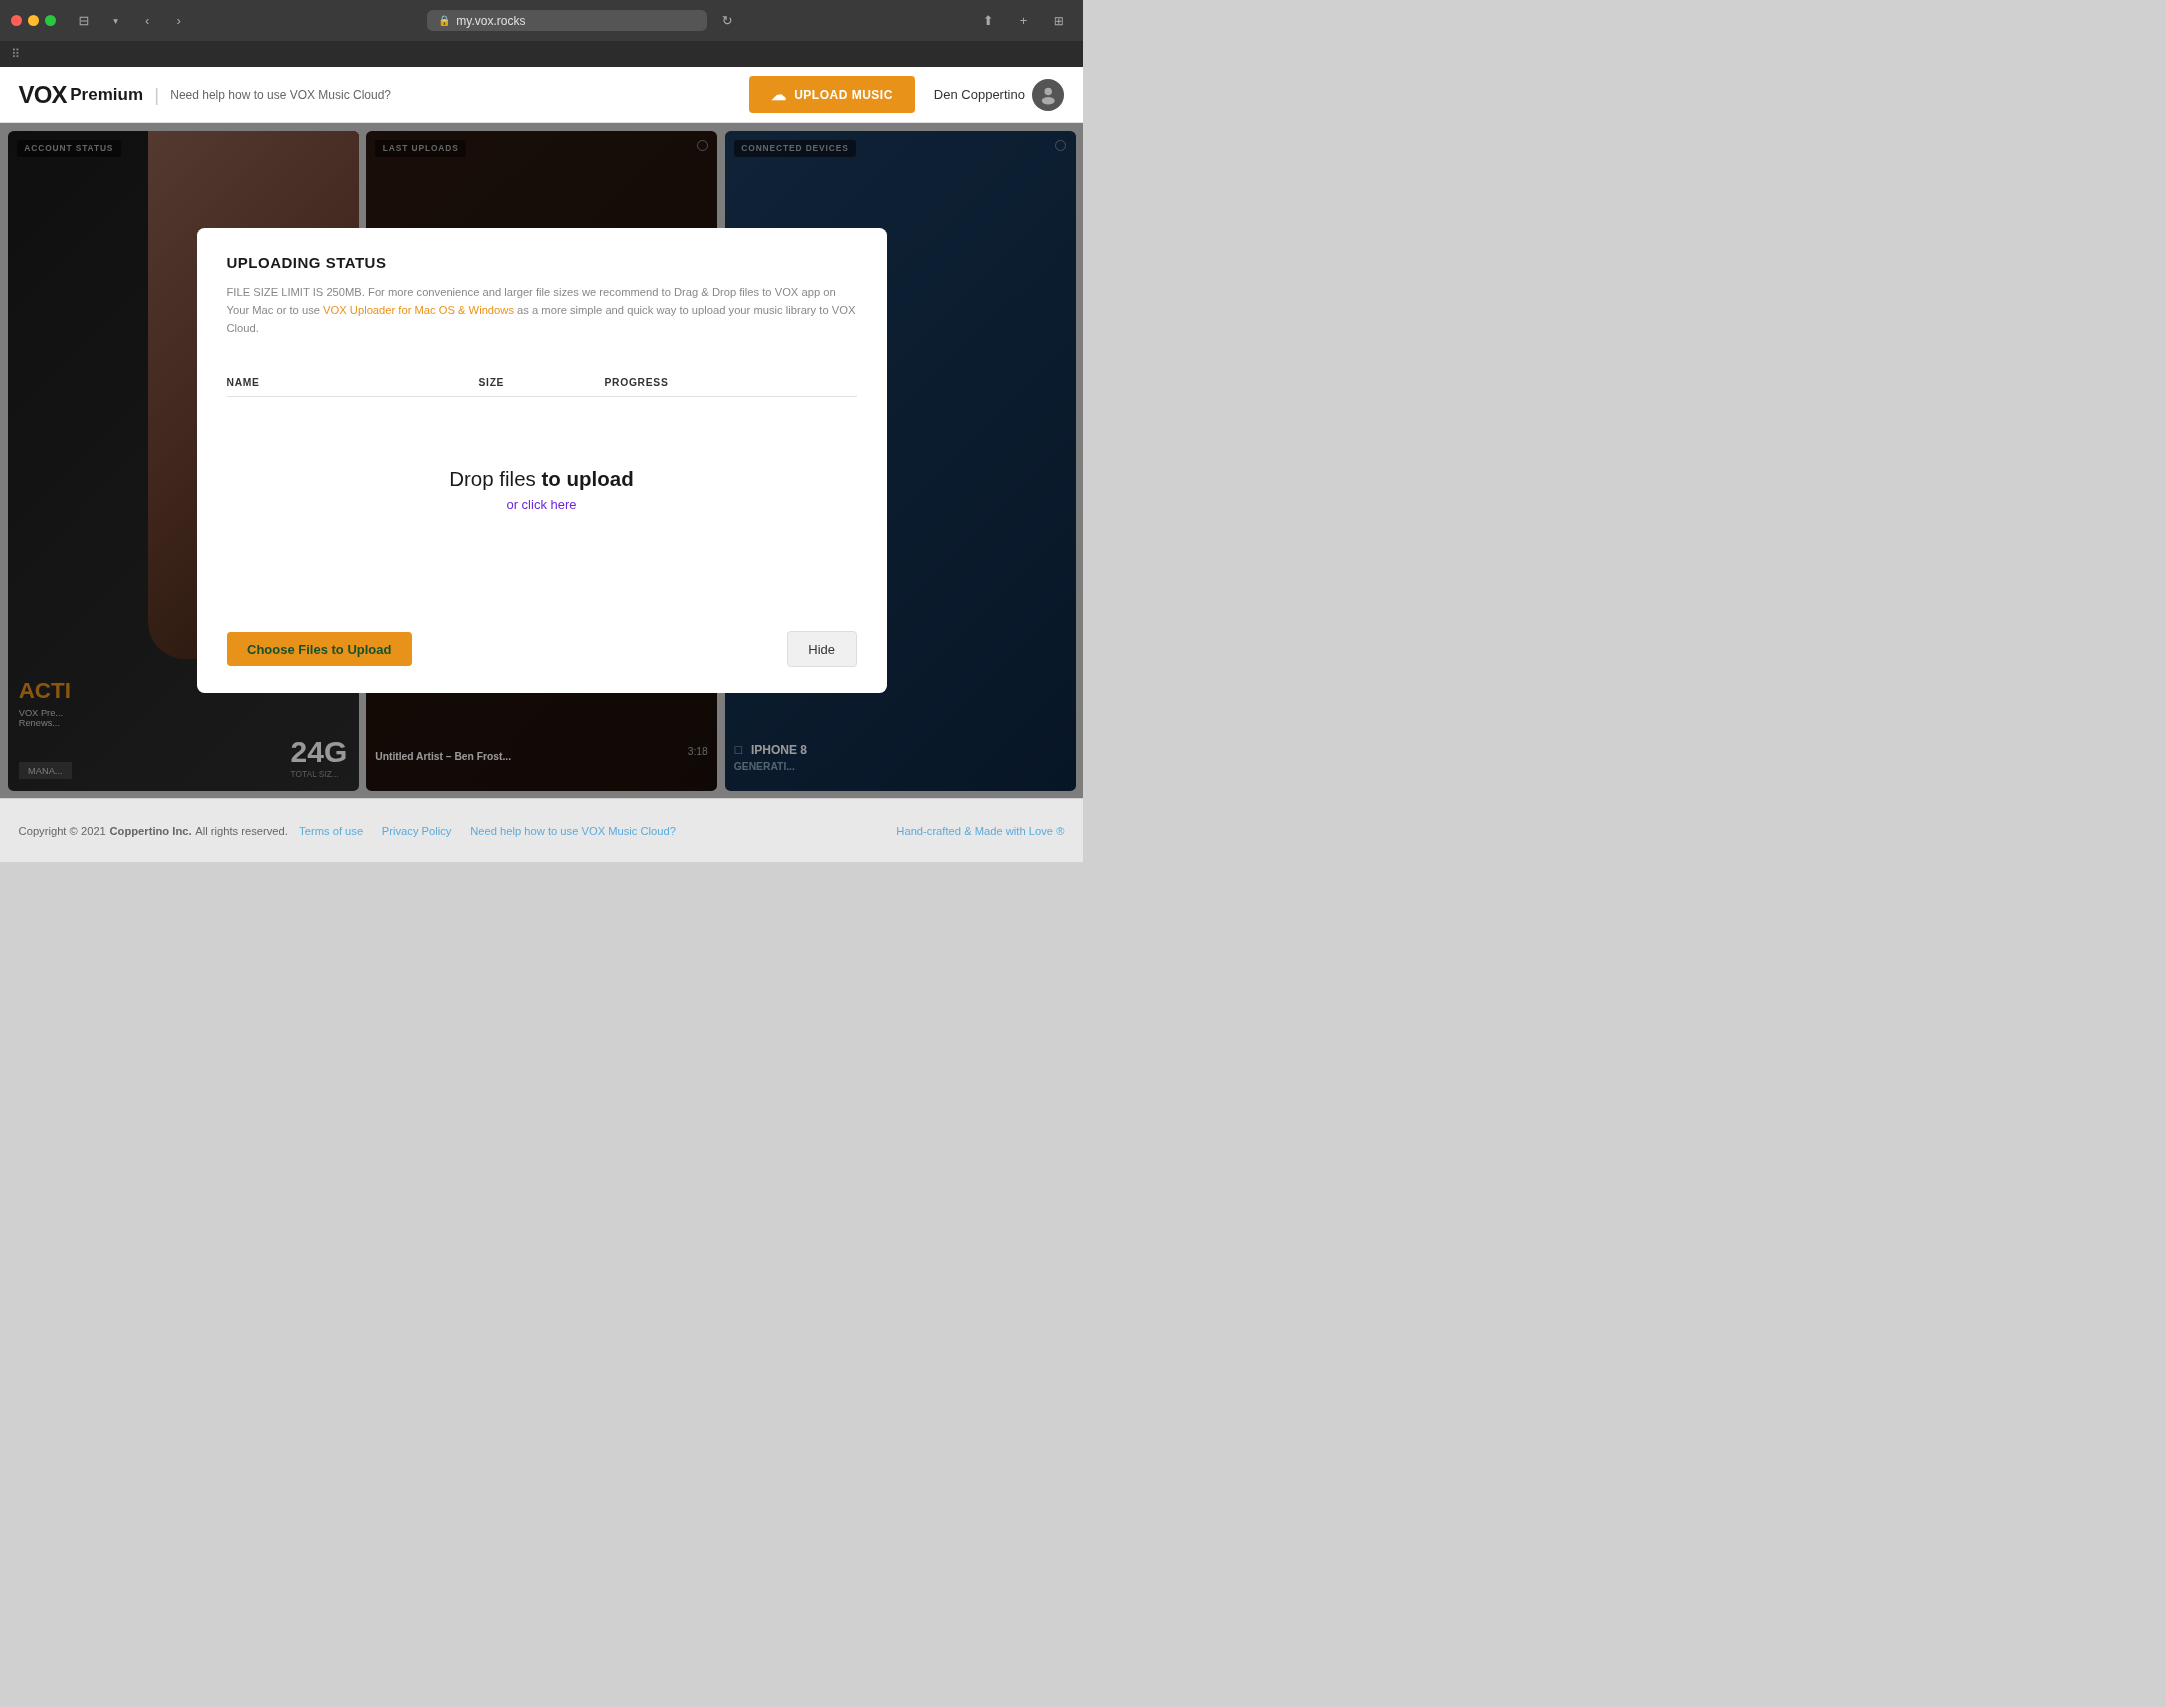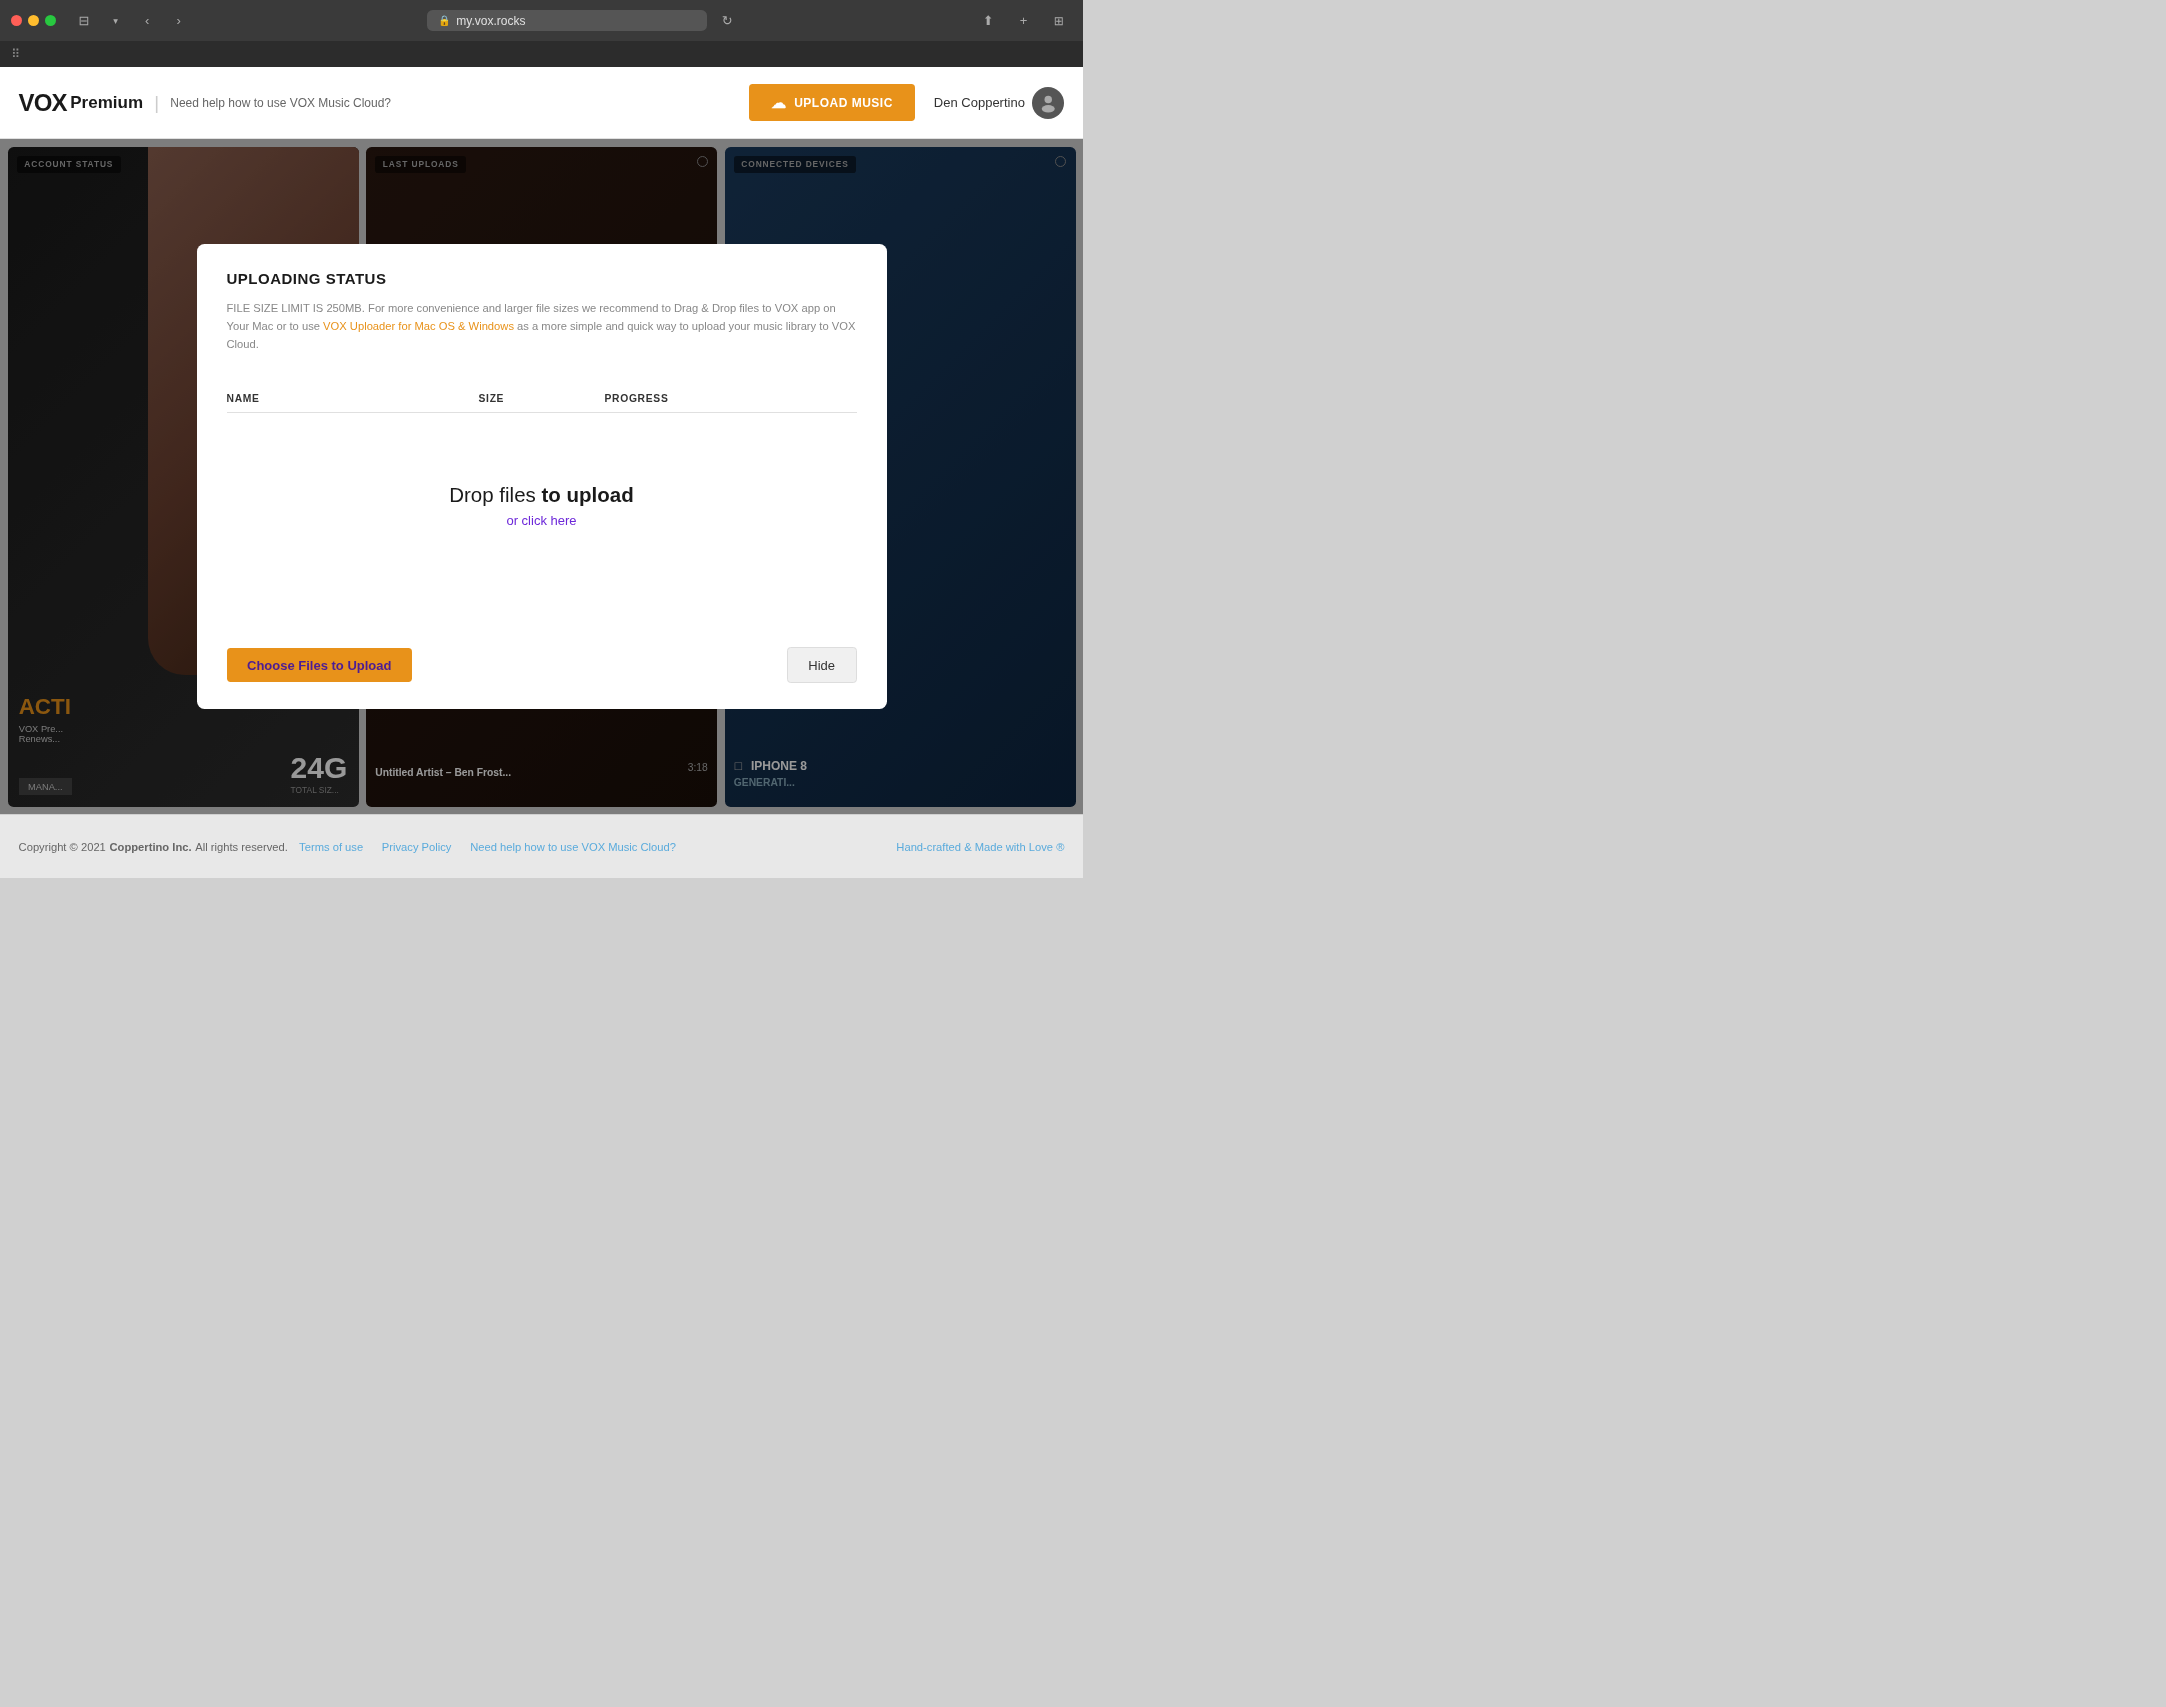--- a/index.html
+++ b/index.html
@@ -82,21 +82,21 @@
       height: 26px;
       display: flex;
       align-items: center;
       padding: 0 11.2px;
     }
     .tab-icon { color: #888; font-size: 12px; }
 
     
     .app-header {
       background: #fff;
-      height: 72px;
+      height: 56px;
       display: flex;
       align-items: center;
       padding: 0 18.6px;
       border-bottom: 0.9px solid #e0e0e0;
     }
     .logo-area {
       display: flex;
       align-items: center;
       gap: 3.7px;
     }
@@ -314,21 +314,21 @@
     }
     .modal-footer {
       display: flex;
       justify-content: space-between;
       align-items: center;
       margin-top: 22.4px;
       padding-top: 15px;
     }
     .choose-btn {
       background: #e8921a;
-      color: #4c1d95;
+      color: #14532d;
       border: none;
       border-radius: 3.7px;
       padding: 9.3px 20.5px;
       font-size: 13px;
       font-weight: 600;
       cursor: pointer;
     }
     .hide-btn {
       background: #f0f0f0;
       color: #333;

